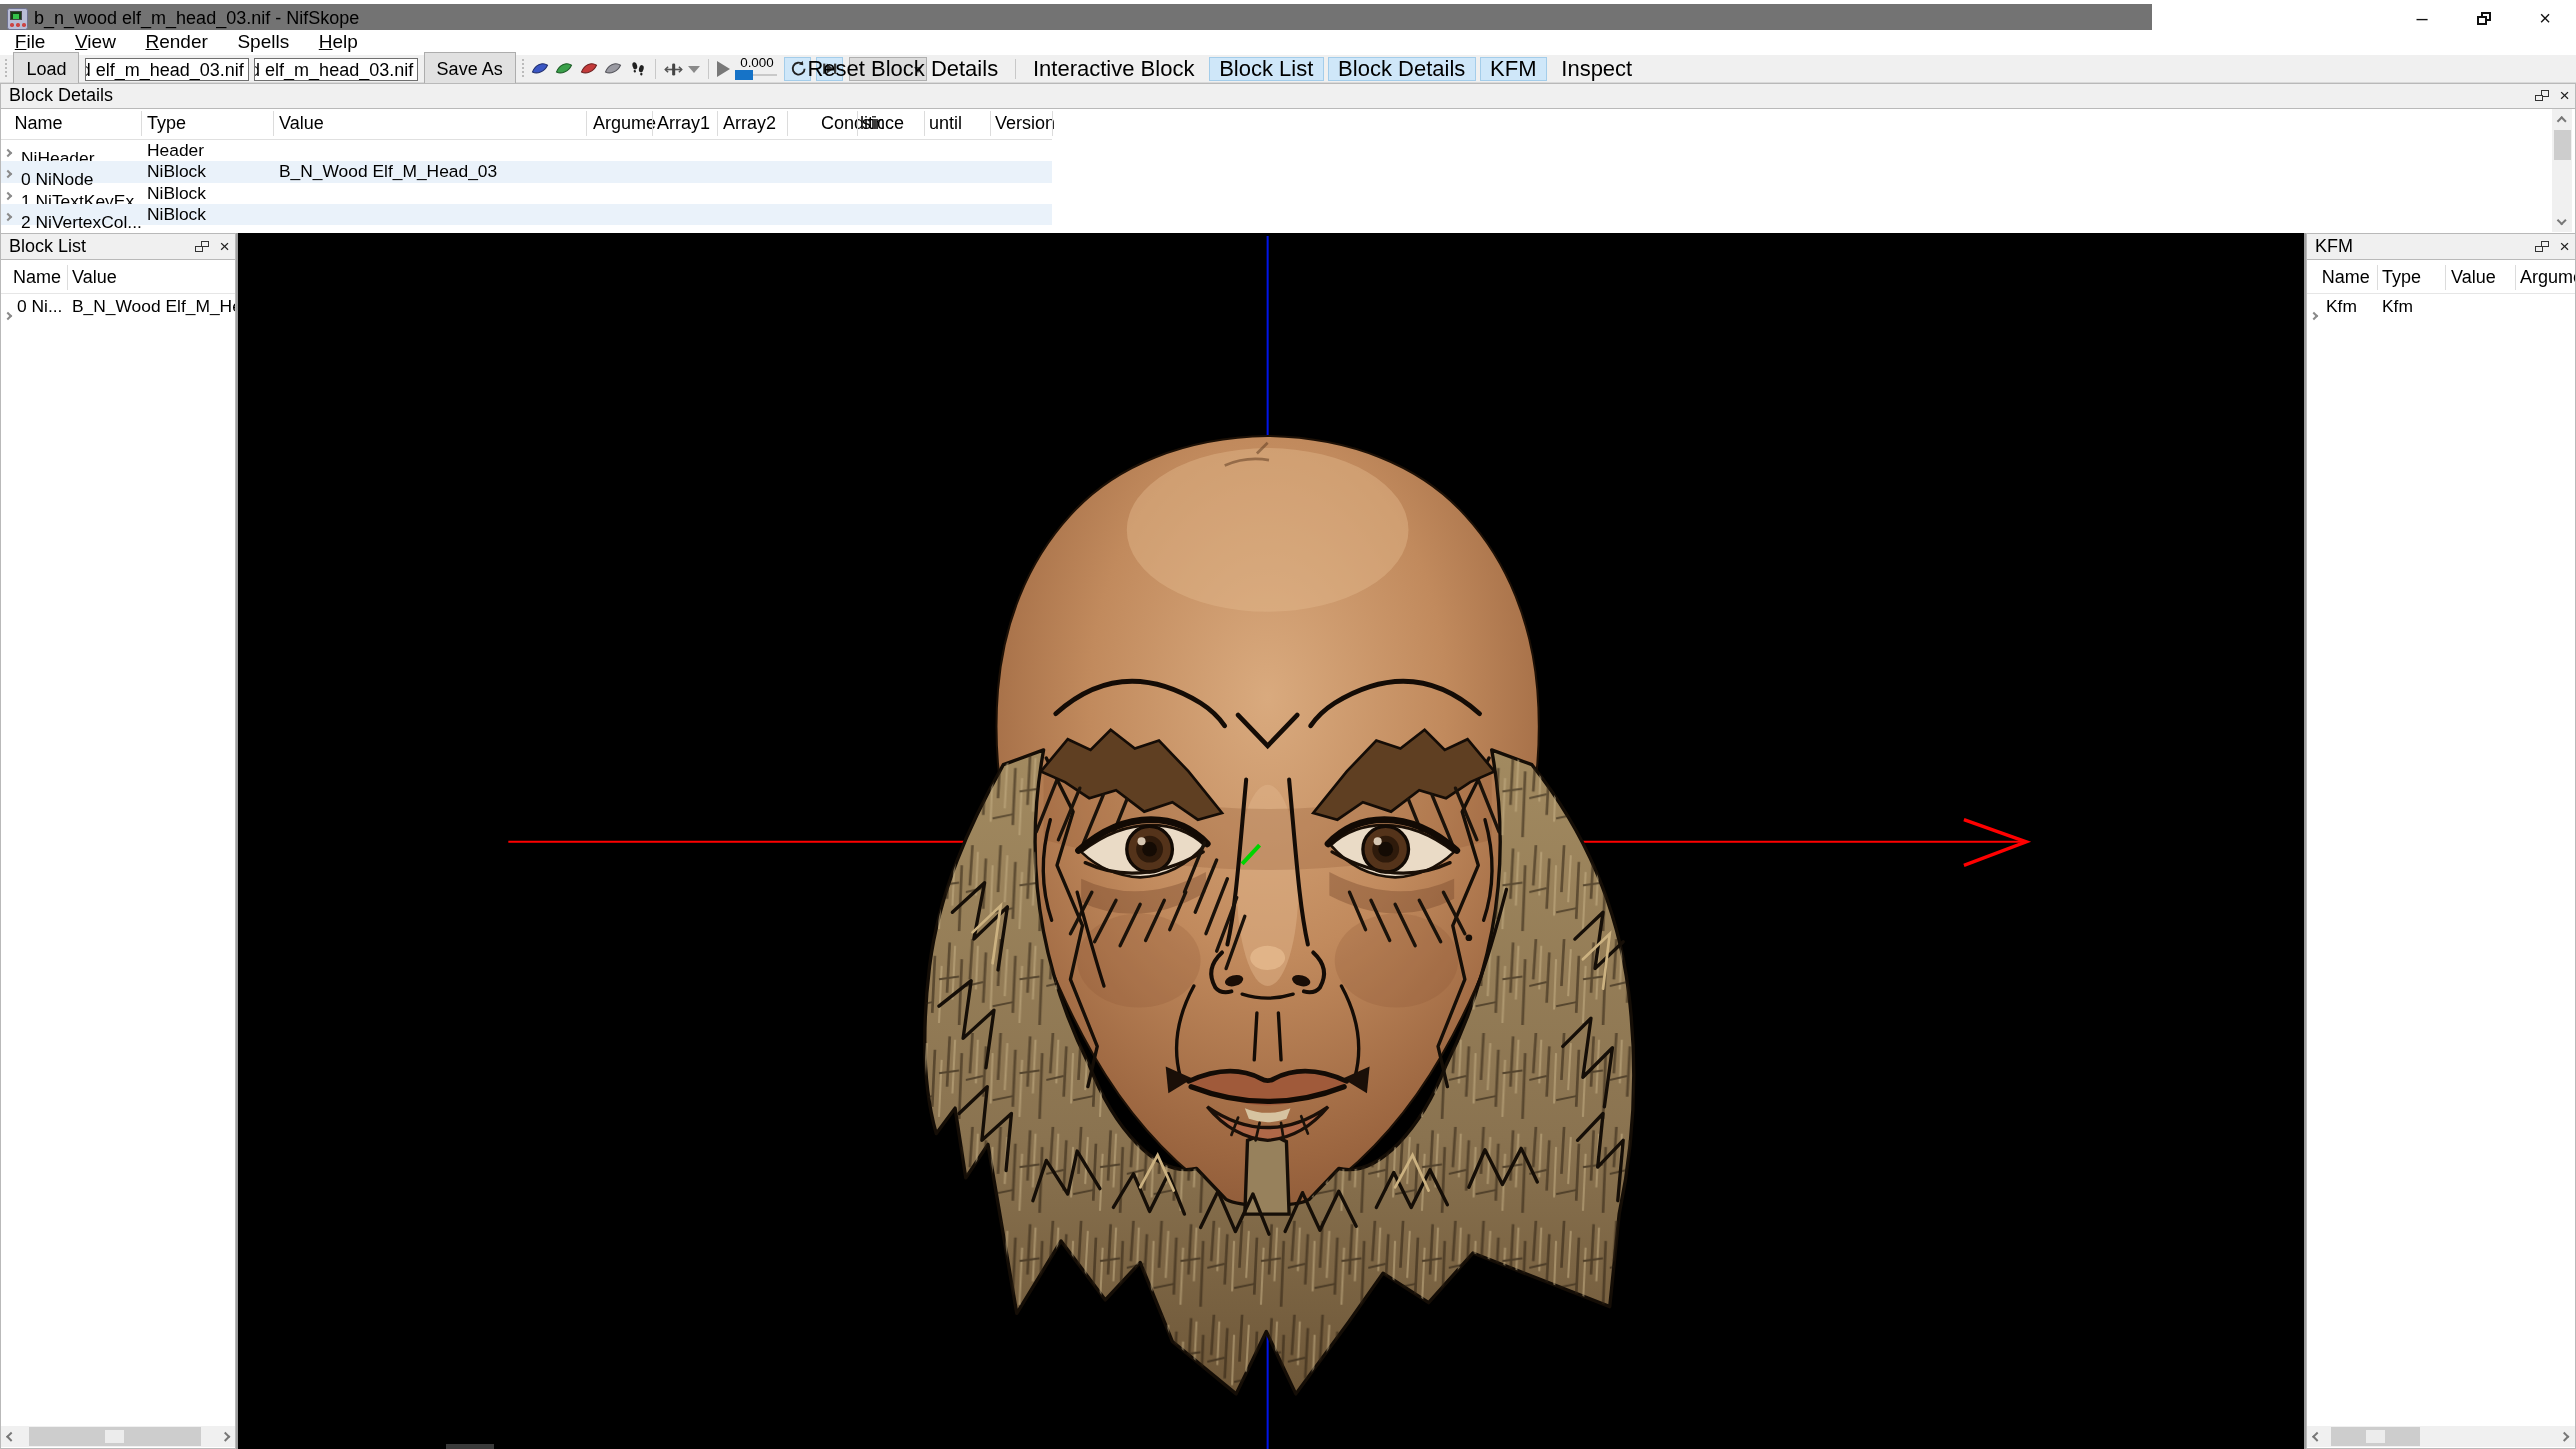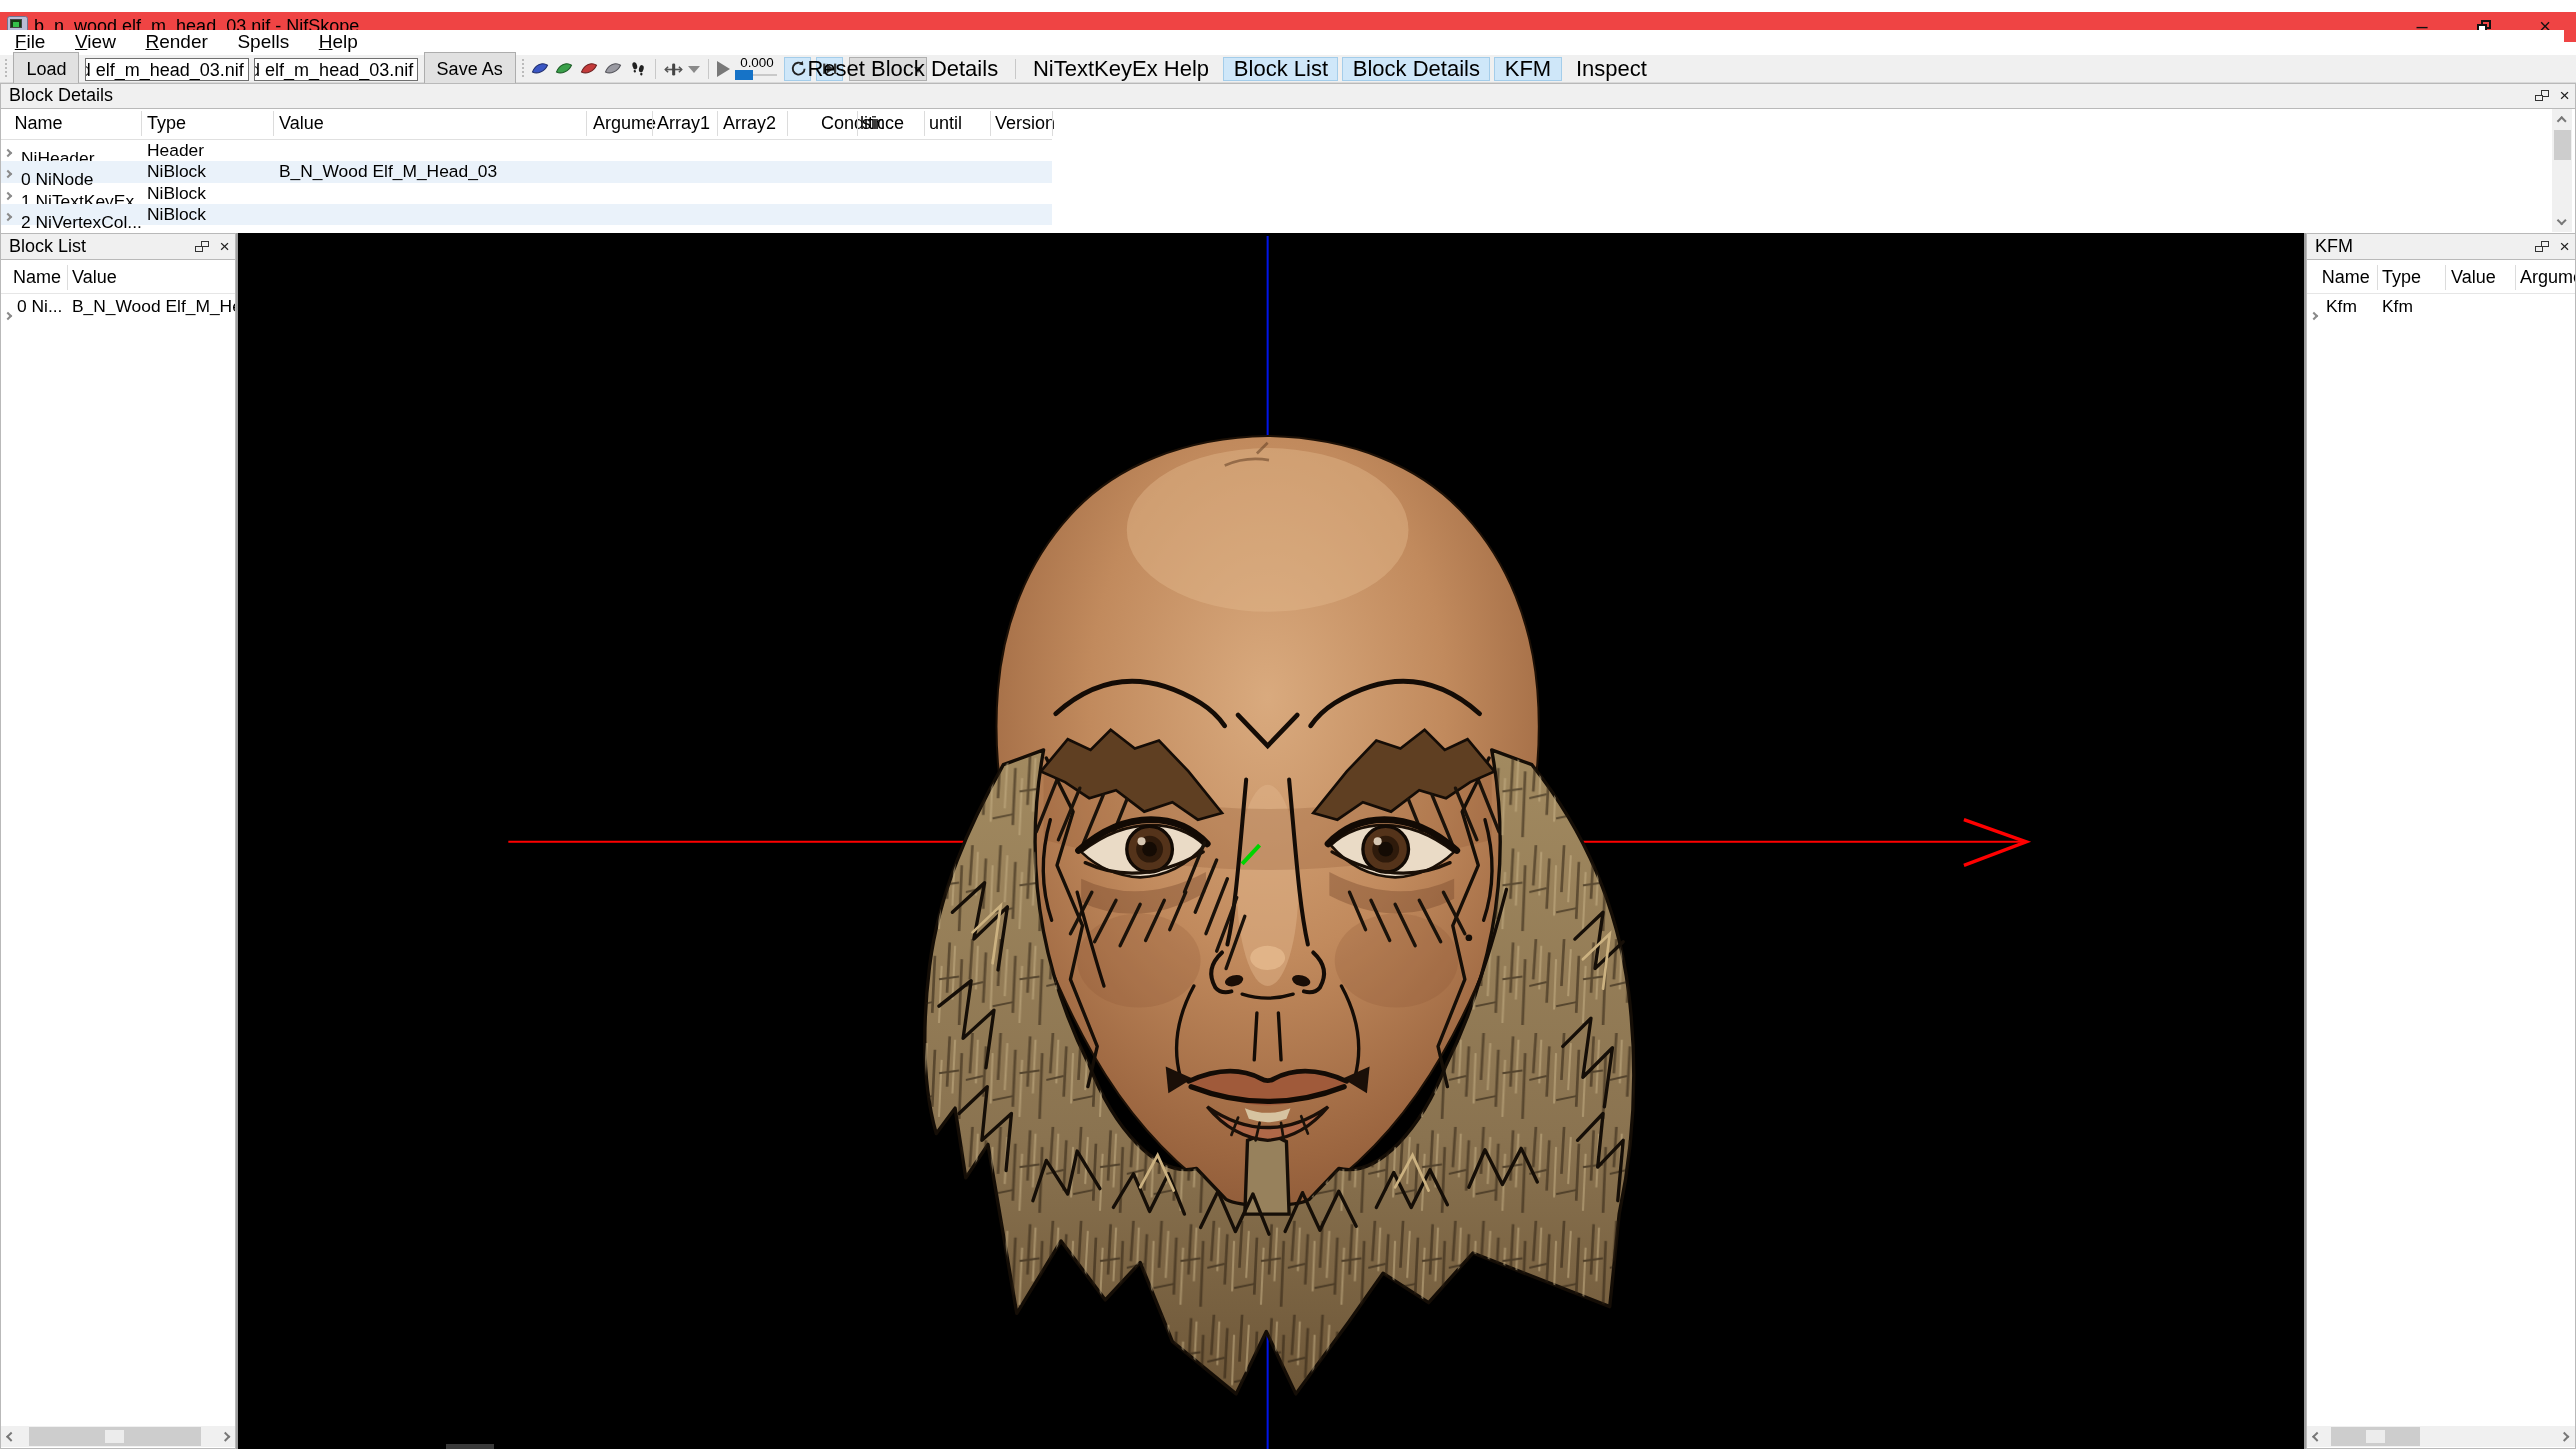--- a/index.html
+++ b/index.html
@@ -1,20 +1,20 @@
 <!DOCTYPE html>
 <html style="font-size:10.7px"><head>
 <meta charset="utf-8">
 <style>
   * { margin:0; padding:0; box-sizing:border-box; }
   html,body { width:2576px; height:1449px; overflow:hidden; background:#fff;
     font-family:"Liberation Sans","DejaVu Sans",sans-serif; color:#000; }
 
   
-  #titlebar { position:absolute; left:0; top:12px; width:2576px; height:29.5px; background:#ef4444; }
+  #titlebar { position:absolute; left:0; top:4px; width:2152px; height:29.5px; background:#737373; }
   #app-icon { position:absolute; left:6.7px; top:4px; width:21.5px; height:21.5px;
     background:#b9bdd6; border:1.3px solid #6f7391; border-radius:2.7px; }
   #app-icon .scr { position:absolute; left:2.7px; top:2px; width:12px; height:9.4px;
     background:#153b15; border:0.7px solid #444; }
   #app-icon .scr::after{ content:""; position:absolute; left:2px; top:2px; width:6px; height:4.7px;
     background:#35c24a; }
   #app-icon .dot { position:absolute; width:3.4px; height:3.4px; border-radius:50%; background:#c44; bottom:2px; }
   #title-text { position:absolute; left:34px; top:4px; font-size:18px; line-height:21.5px; }
   .wctl { position:absolute; top:0; width:62px; height:29.5px; display:flex; align-items:center;
     justify-content:center; font-size:20px; color:#111; }
@@ -244,21 +244,21 @@
     <div id="anim-combo">
         <span class="dd-arrow"></span>
       </div>
   </div>
   <div class="tb-right">
     <button class="flat-btn">
         <span>Reset Block Details</span>
       </button>
     <div class="vsep"></div>
     <button class="flat-btn">
-        <span>NiTextKeyEx Help</span>
+        <span>Interactive Block</span>
       </button>
     <button class="flat-btn toggled">
         <span>Block List</span>
       </button>
     <button class="flat-btn toggled">
         <span>Block Details</span>
       </button>
     <button class="flat-btn toggled">
         <span>KFM</span>
       </button>

